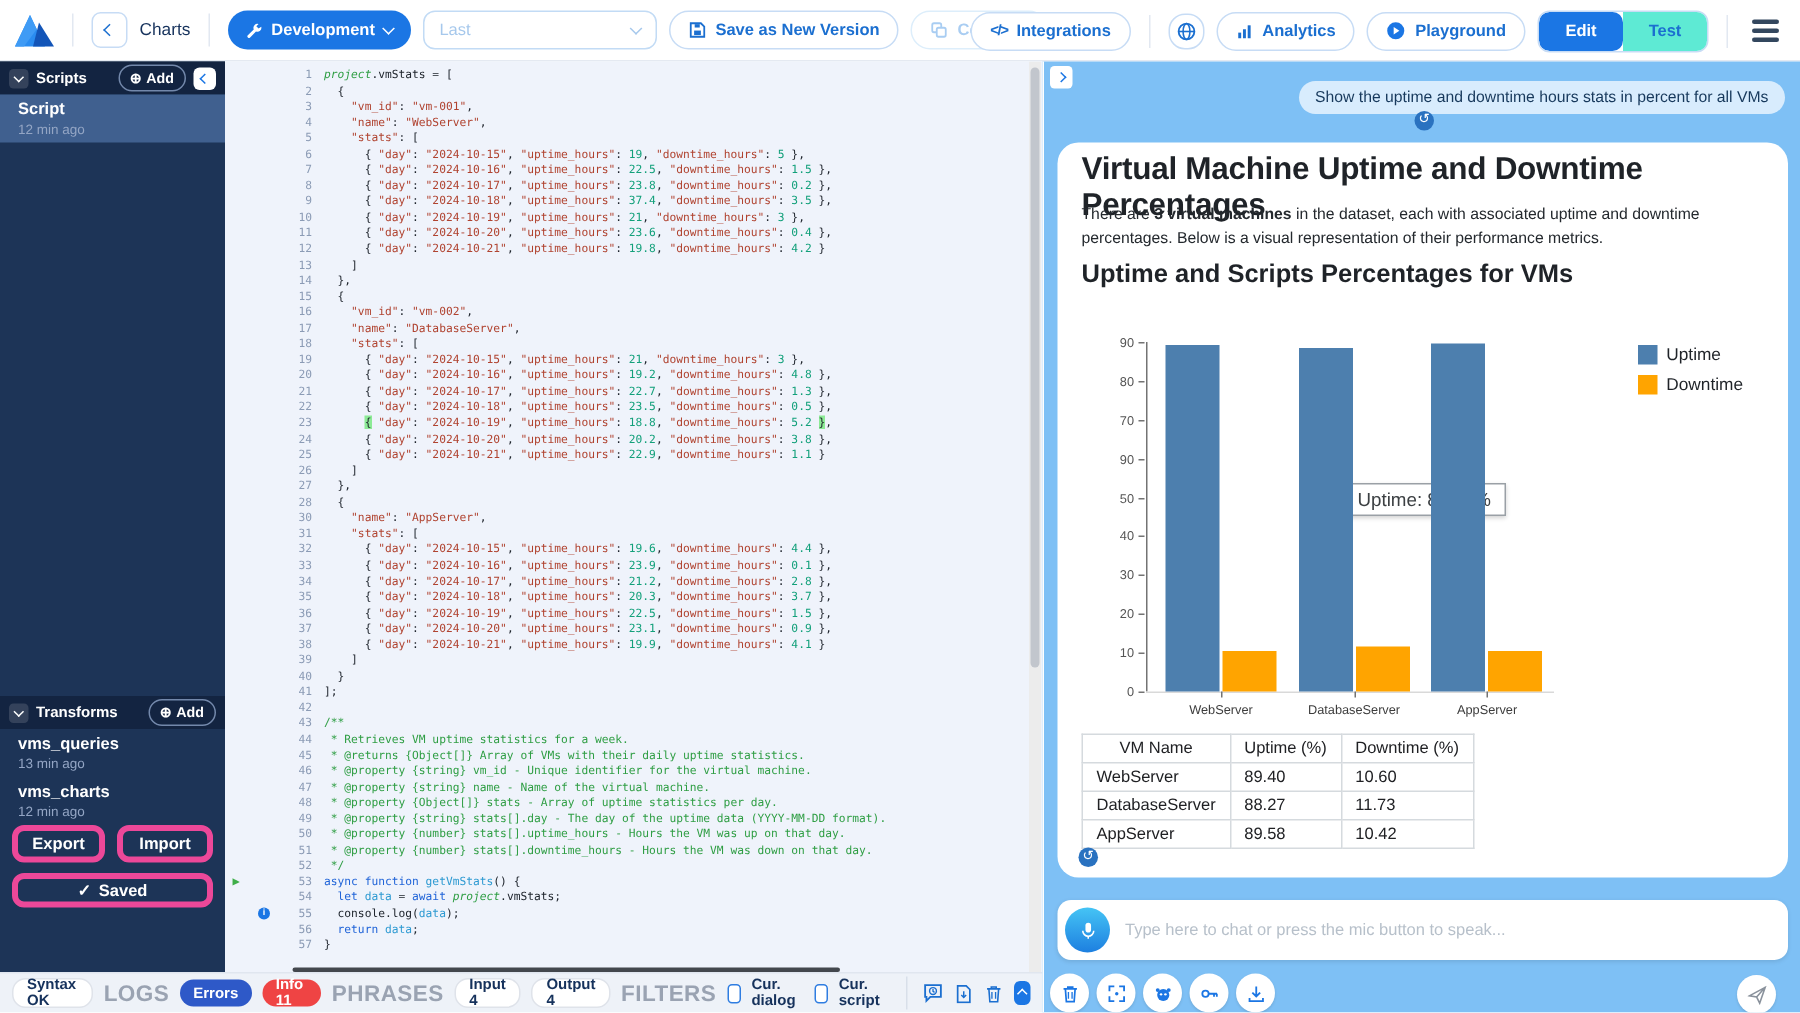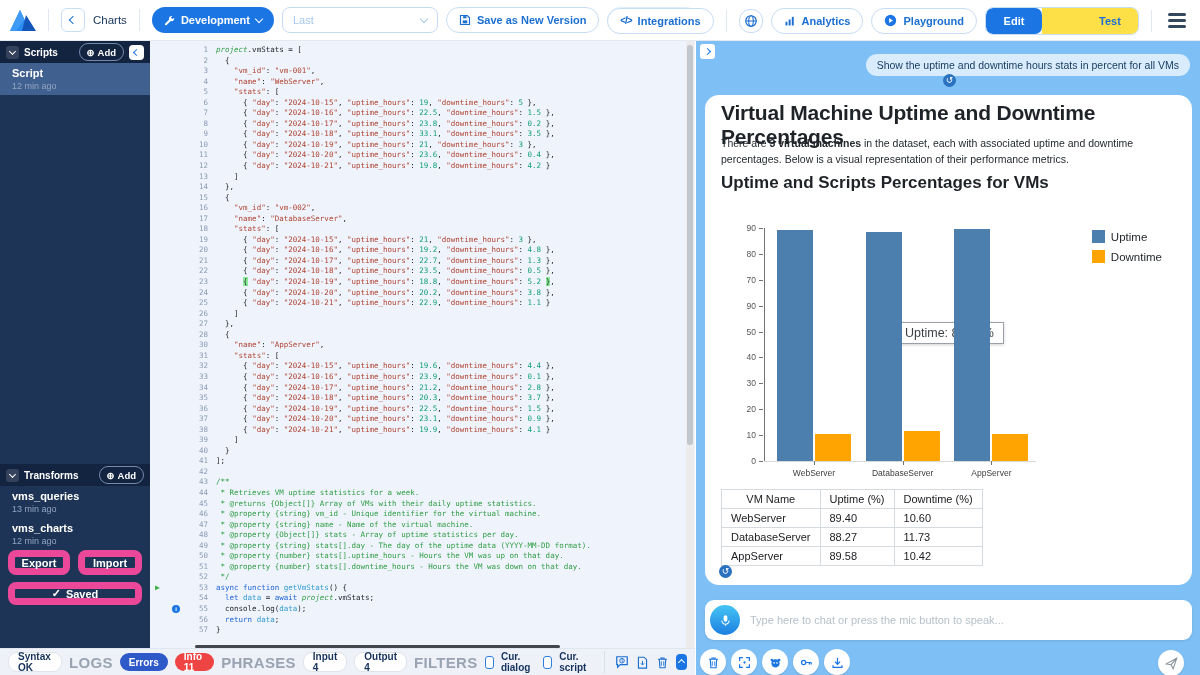--- a/index.html
+++ b/index.html
@@ -18,36 +18,36 @@
   .pill-disabled{background:#fff;border:1px solid #ddeefb;color:#a9cdf2;}
   .select{width:156px;height:26px;border:1px solid #c2dbf5;border-radius:8px;display:flex;align-items:center;justify-content:space-between;padding:0 10px;font-size:11px;color:#a6c8ec;box-sizing:border-box;cursor:pointer;}
   .chev{display:inline-block;width:5px;height:5px;border-left:1.6px solid currentColor;border-bottom:1.6px solid currentColor;}
   .chev-down{transform:rotate(-45deg);margin-top:-2px;}
   .chev-left{transform:rotate(45deg);}
   .chev-right{transform:rotate(225deg);}
   .chev-up{transform:rotate(135deg);}
   .seg{display:flex;border:1px solid #c7dcf5;border-radius:8px;overflow:hidden;}
   .seg>div{width:56px;height:26px;display:flex;align-items:center;justify-content:center;font-size:11px;font-weight:bold;cursor:pointer;}
   .seg-active{background:#1b76e4;color:#fff;border-radius:7px;}
-  .seg-idle{background:#fde047;color:#1b6fd0;padding-left:40px;}
+  .seg-idle{background:#5eead4;color:#1b6fd0;}
   .burger{display:flex;flex-direction:column;gap:3.5px;cursor:pointer;padding:4px;}
   .burger div{width:18px;height:2.5px;background:#33475e;border-radius:2px;}
   .codeglyph{font-size:10px;font-weight:bold;letter-spacing:-1px;}
   
   .sidebar{position:absolute;left:0;top:41px;width:150px;height:607px;background:#1d3457;color:#fff;}
   .sb-header{height:22px;background:#132441;display:flex;align-items:center;padding:0 6px;gap:5px;}
   .sb-header .cap{font-size:10px;font-weight:bold;color:#fff;flex:1;}
   .sb-chevbox{width:13px;height:13px;border-radius:3px;background:rgba(255,255,255,.14);display:flex;align-items:center;justify-content:center;color:#fff;cursor:pointer;}
   .sb-add{height:16px;border:1px solid #7388ab;border-radius:9px;display:flex;align-items:center;gap:3px;padding:0 7px;font-size:9.5px;font-weight:bold;color:#fff;cursor:pointer;}
   .sb-collapse{width:15px;height:15px;background:#fff;border-radius:4px;color:#1b76e4;display:flex;align-items:center;justify-content:center;cursor:pointer;}
   .sb-item{padding:4px 0 4px 12px;cursor:pointer;}
   .sb-item .nm{font-size:11px;font-weight:bold;color:#fff;}
   .sb-item .tm{font-size:9px;color:#93a5c4;margin-top:2px;}
   .sb-item.sel{background:#40608f;}
-  .sb-btn{border:7px solid #ec4899;border-radius:8px;background:transparent;color:#fff;font-size:11px;font-weight:bold;display:flex;align-items:center;justify-content:center;cursor:pointer;box-sizing:border-box;}
+  .sb-btn{border:4px solid #ec4899;border-radius:8px;background:transparent;color:#fff;font-size:11px;font-weight:bold;display:flex;align-items:center;justify-content:center;cursor:pointer;box-sizing:border-box;}
   
   .editor{position:absolute;left:150px;top:41px;width:545px;height:607px;background:#eff3fb;overflow:hidden;font-family:"DejaVu Sans Mono",monospace;}
   .code-lines{position:absolute;left:0;top:4px;width:100%;}
   .cl{display:flex;height:10.55px;line-height:10.55px;font-size:7.5px;white-space:pre;}
   .gm{width:42px;flex:none;position:relative;}
   .ln{width:16px;flex:none;text-align:right;color:#8b9bb5;padding-right:8px;}
   .code{color:#20262e;}
   .tk-s{color:#b04330;} .tk-n{color:#12a07a;} .tk-k{color:#2064d8;}
   .tk-p{color:#2f9e44;font-style:italic;} .tk-v{color:#2e9ad2;} .tk-c{color:#2f9e44;}
   .bm{background:#8ceb96;}
@@ -254,21 +254,21 @@
 <div class="editor">
   <div class="code-lines" id="code-lines">
       <div class="cl"><span class="gm"></span><span class="ln">1</span><span class="code"><span class="tk-p">project</span>.vmStats = [</span></div>
       <div class="cl"><span class="gm"></span><span class="ln">2</span><span class="code">  {</span></div>
       <div class="cl"><span class="gm"></span><span class="ln">3</span><span class="code">    <span class="tk-s">"vm_id"</span>: <span class="tk-s">"vm-001"</span>,</span></div>
       <div class="cl"><span class="gm"></span><span class="ln">4</span><span class="code">    <span class="tk-s">"name"</span>: <span class="tk-s">"WebServer"</span>,</span></div>
       <div class="cl"><span class="gm"></span><span class="ln">5</span><span class="code">    <span class="tk-s">"stats"</span>: [</span></div>
       <div class="cl"><span class="gm"></span><span class="ln">6</span><span class="code">      { <span class="tk-s">"day"</span>: <span class="tk-s">"2024-10-15"</span>, <span class="tk-s">"uptime_hours"</span>: <span class="tk-n">19</span>, <span class="tk-s">"downtime_hours"</span>: <span class="tk-n">5</span> },</span></div>
       <div class="cl"><span class="gm"></span><span class="ln">7</span><span class="code">      { <span class="tk-s">"day"</span>: <span class="tk-s">"2024-10-16"</span>, <span class="tk-s">"uptime_hours"</span>: <span class="tk-n">22.5</span>, <span class="tk-s">"downtime_hours"</span>: <span class="tk-n">1.5</span> },</span></div>
       <div class="cl"><span class="gm"></span><span class="ln">8</span><span class="code">      { <span class="tk-s">"day"</span>: <span class="tk-s">"2024-10-17"</span>, <span class="tk-s">"uptime_hours"</span>: <span class="tk-n">23.8</span>, <span class="tk-s">"downtime_hours"</span>: <span class="tk-n">0.2</span> },</span></div>
-      <div class="cl"><span class="gm"></span><span class="ln">9</span><span class="code">      { <span class="tk-s">"day"</span>: <span class="tk-s">"2024-10-18"</span>, <span class="tk-s">"uptime_hours"</span>: <span class="tk-n">33.1</span>, <span class="tk-s">"downtime_hours"</span>: <span class="tk-n">3.5</span> },</span></div>
+      <div class="cl"><span class="gm"></span><span class="ln">9</span><span class="code">      { <span class="tk-s">"day"</span>: <span class="tk-s">"2024-10-18"</span>, <span class="tk-s">"uptime_hours"</span>: <span class="tk-n">37.4</span>, <span class="tk-s">"downtime_hours"</span>: <span class="tk-n">3.5</span> },</span></div>
       <div class="cl"><span class="gm"></span><span class="ln">10</span><span class="code">      { <span class="tk-s">"day"</span>: <span class="tk-s">"2024-10-19"</span>, <span class="tk-s">"uptime_hours"</span>: <span class="tk-n">21</span>, <span class="tk-s">"downtime_hours"</span>: <span class="tk-n">3</span> },</span></div>
       <div class="cl"><span class="gm"></span><span class="ln">11</span><span class="code">      { <span class="tk-s">"day"</span>: <span class="tk-s">"2024-10-20"</span>, <span class="tk-s">"uptime_hours"</span>: <span class="tk-n">23.6</span>, <span class="tk-s">"downtime_hours"</span>: <span class="tk-n">0.4</span> },</span></div>
       <div class="cl"><span class="gm"></span><span class="ln">12</span><span class="code">      { <span class="tk-s">"day"</span>: <span class="tk-s">"2024-10-21"</span>, <span class="tk-s">"uptime_hours"</span>: <span class="tk-n">19.8</span>, <span class="tk-s">"downtime_hours"</span>: <span class="tk-n">4.2</span> }</span></div>
       <div class="cl"><span class="gm"></span><span class="ln">13</span><span class="code">    ]</span></div>
       <div class="cl"><span class="gm"></span><span class="ln">14</span><span class="code">  },</span></div>
       <div class="cl"><span class="gm"></span><span class="ln">15</span><span class="code">  {</span></div>
       <div class="cl"><span class="gm"></span><span class="ln">16</span><span class="code">    <span class="tk-s">"vm_id"</span>: <span class="tk-s">"vm-002"</span>,</span></div>
       <div class="cl"><span class="gm"></span><span class="ln">17</span><span class="code">    <span class="tk-s">"name"</span>: <span class="tk-s">"DatabaseServer"</span>,</span></div>
       <div class="cl"><span class="gm"></span><span class="ln">18</span><span class="code">    <span class="tk-s">"stats"</span>: [</span></div>
       <div class="cl"><span class="gm"></span><span class="ln">19</span><span class="code">      { <span class="tk-s">"day"</span>: <span class="tk-s">"2024-10-15"</span>, <span class="tk-s">"uptime_hours"</span>: <span class="tk-n">21</span>, <span class="tk-s">"downtime_hours"</span>: <span class="tk-n">3</span> },</span></div>

